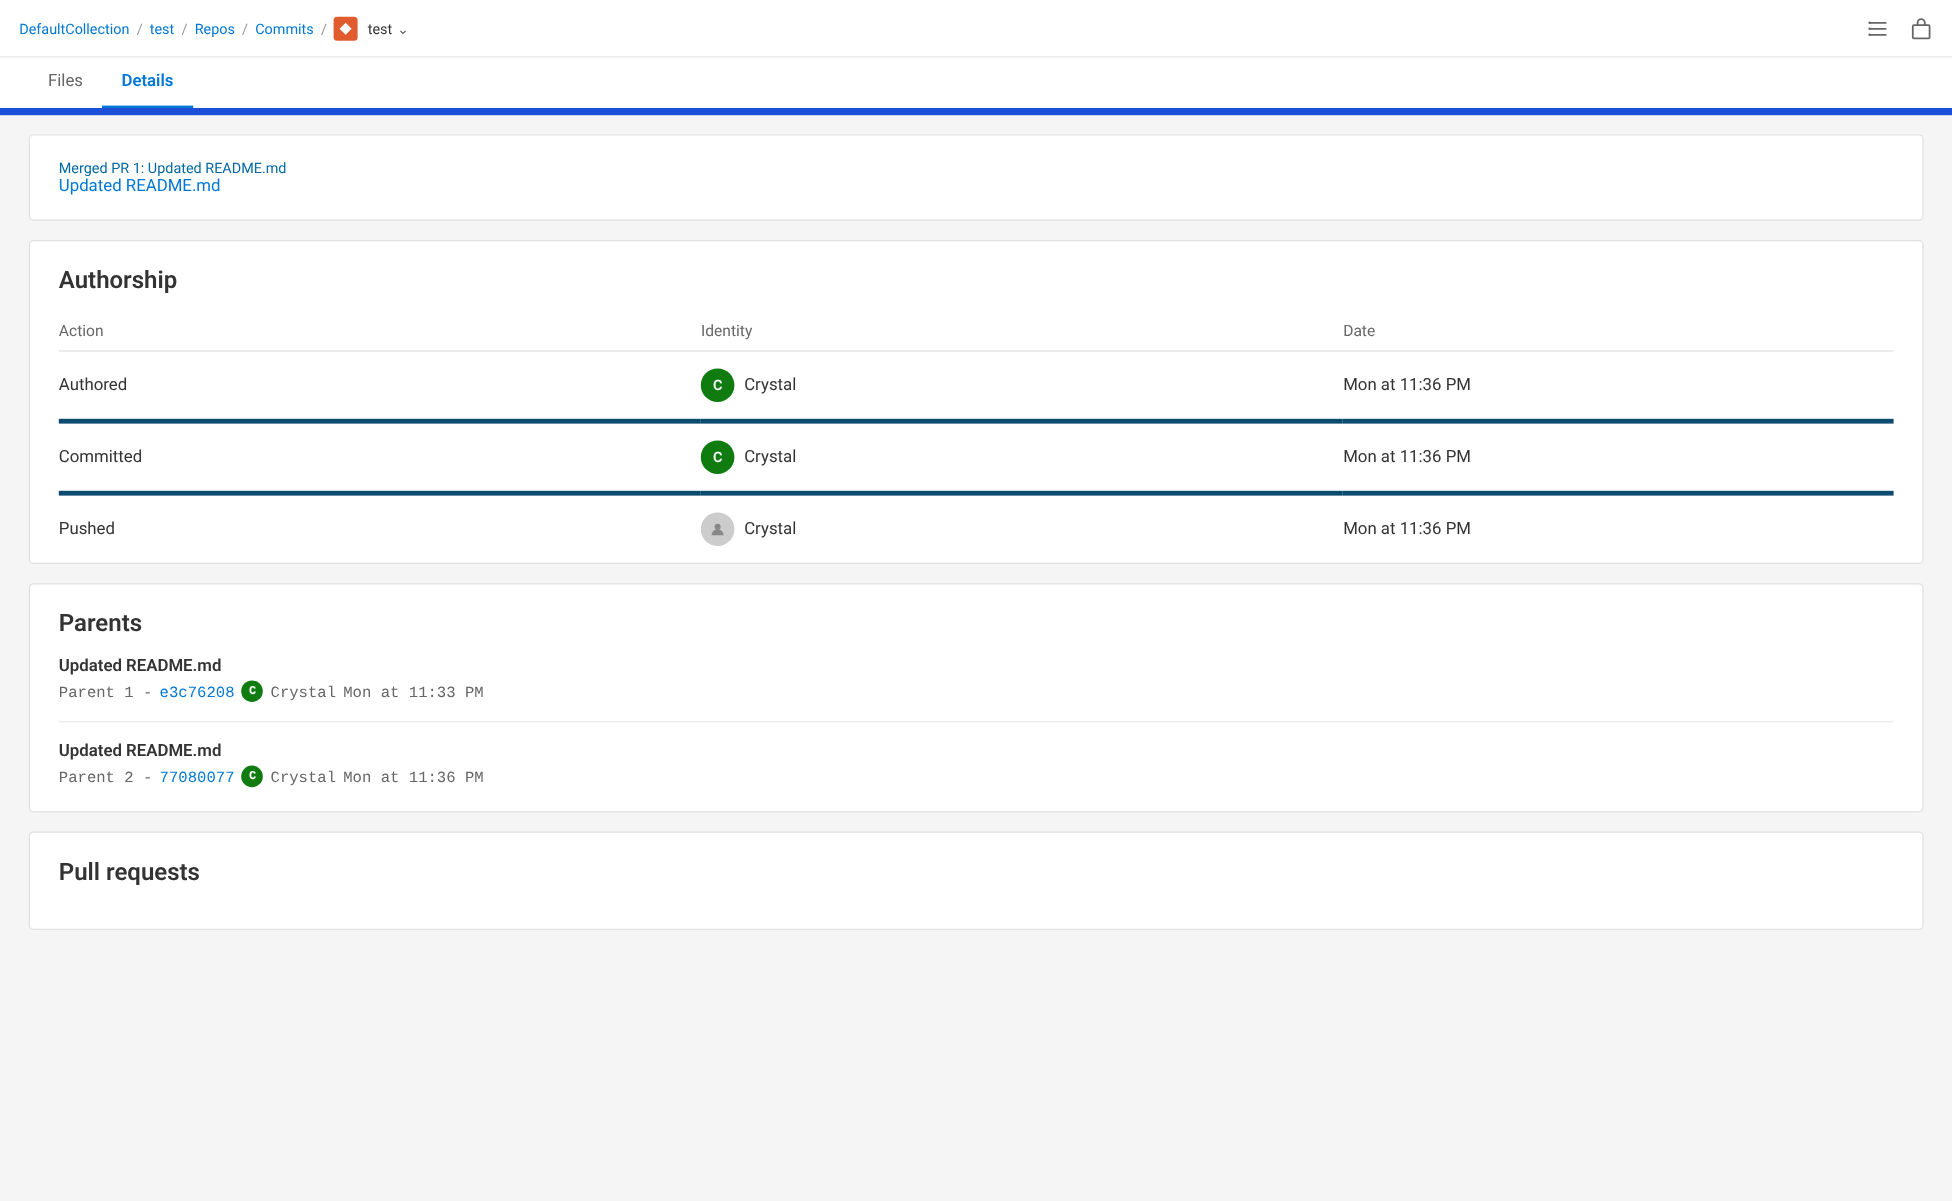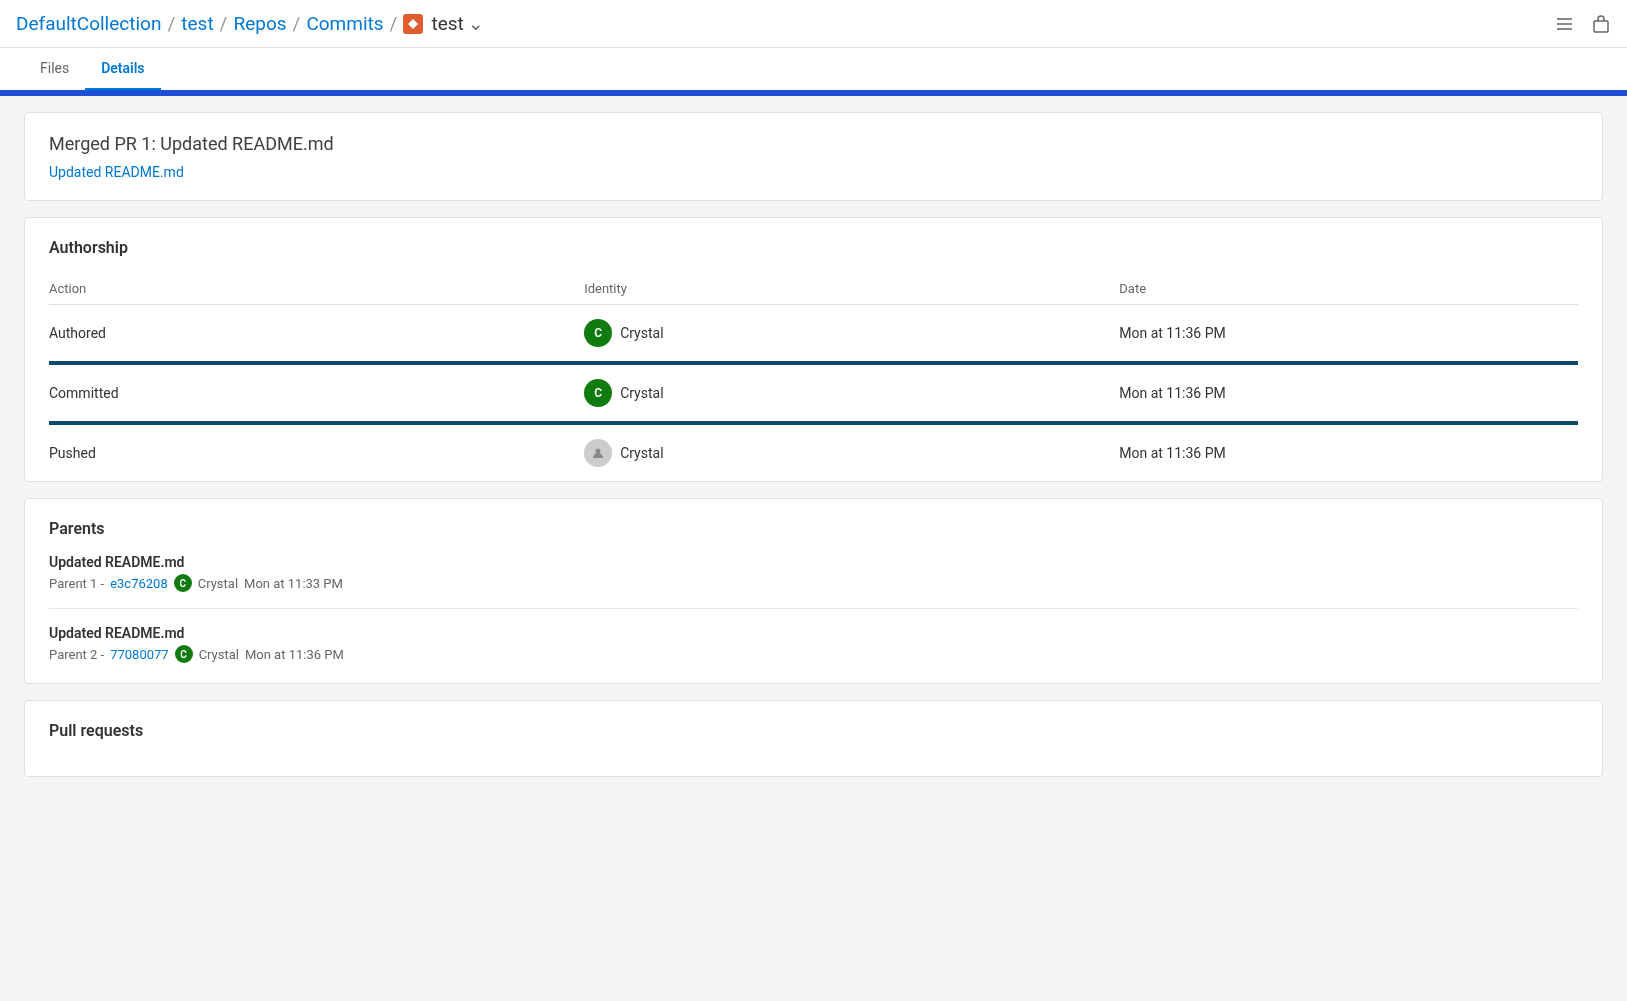--- a/index.html
+++ b/index.html
@@ -17,21 +17,21 @@
       padding: 0 16px;
       height: 48px;
       display: flex;
       align-items: center;
       justify-content: space-between;
     }
     .breadcrumb {
       display: flex;
       align-items: center;
       gap: 6px;
-      font-size: 19px;
+      font-size: 12px;
       color: #666;
     }
     .breadcrumb a {
       color: #0078d4;
       text-decoration: none;
     }
     .breadcrumb .separator {
       color: #999;
     }
     .breadcrumb .repo-icon {
@@ -102,37 +102,36 @@
       border-radius: 4px;
       margin-bottom: 16px;
       overflow: hidden;
     }
 
     
     .message-card {
       padding: 20px 24px;
     }
     .commit-title {
-      font-size: 18px;
-      color: #404040;
-      margin-bottom: 10px;
+      font-size: 12px;
+      color: #0369a1;
       cursor: pointer;
     }
     .commit-subtitle {
       font-size: 14px;
       color: #0078d4;
       cursor: pointer;
     }
 
     
     .authorship-card {
       padding: 20px 24px 0 24px;
     }
     .section-title {
-      font-size: 16px;
+      font-size: 20px;
       font-weight: 600;
       color: #333;
       margin-bottom: 16px;
     }
 
     .authorship-table {
       width: 100%;
       border-collapse: collapse;
     }
     .authorship-table th {
@@ -188,24 +187,25 @@
     }
     .parent-item:last-child { margin-bottom: 0; }
     .parent-commit-title {
       font-size: 14px;
       font-weight: 600;
       color: #333;
       margin-bottom: 4px;
     }
     .parent-meta {
       display: flex;
-      align-items: center;
+      align-items: flex-end;
       gap: 6px;
       font-size: 13px;
       color: #666;
+      font-family: Liberation Mono, monospace;
     }
     .parent-meta .hash {
       color: #0078d4;
       cursor: pointer;
     }
     .parent-mini-avatar {
       width: 18px;
       height: 18px;
       border-radius: 50%;
       background: #107c10;

